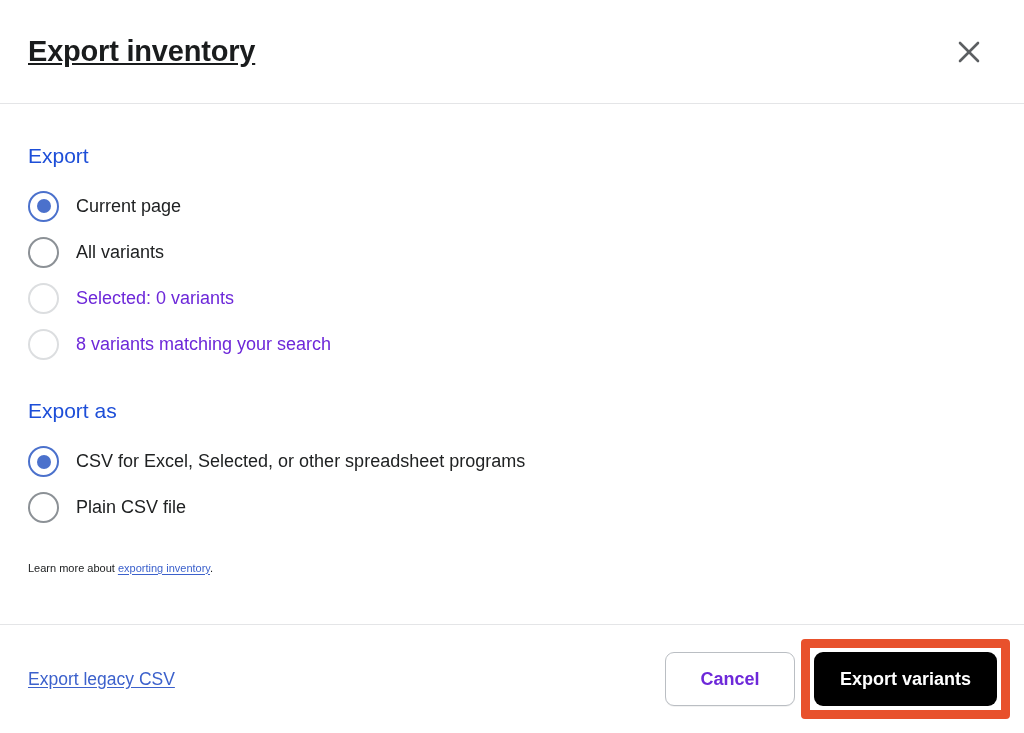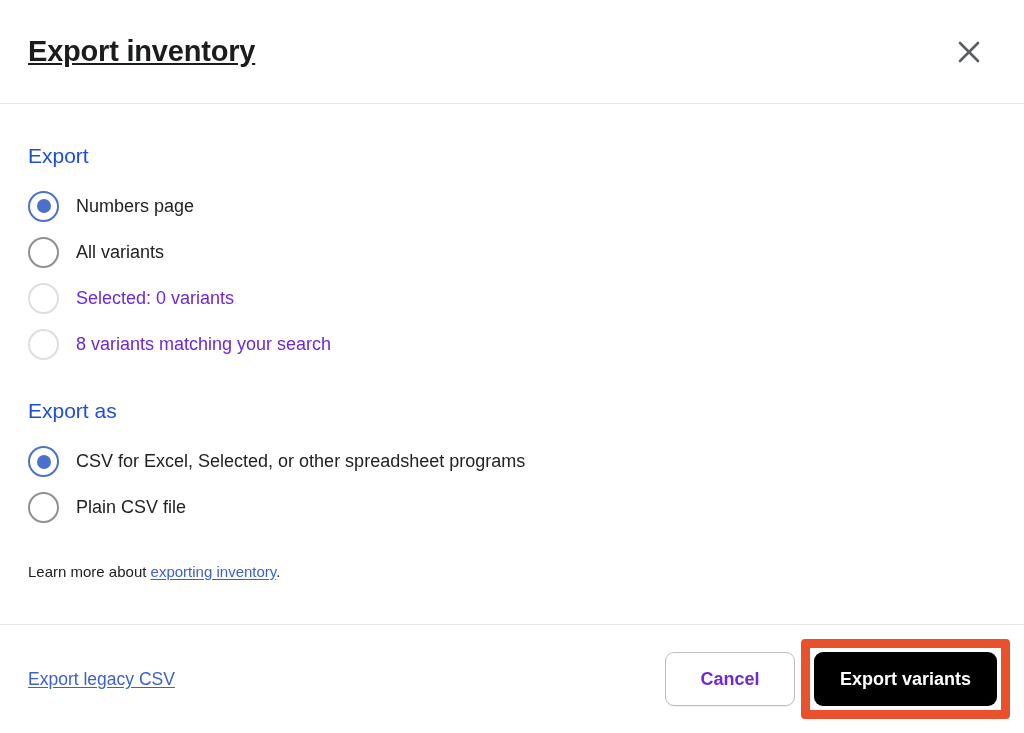--- a/index.html
+++ b/index.html
@@ -114,21 +114,21 @@
     font-size: 18px;
     color: #202223;
     margin-left: 17px;
     line-height: 1.35;
     white-space: nowrap;
   }
   .radio-label.disabled { color: #6d28d9; }
 
   .learn-more {
     margin-top: 30px;
-    font-size: 15px;
+    font-size: 11px;
     color: #202223;
     line-height: 1.4;
   }
   .inline-link {
     color: #3c61cc;
     text-decoration: underline;
     text-underline-offset: 2px;
     cursor: pointer;
   }
 
@@ -209,21 +209,21 @@
       </span>
     </button>
   </div>
 
   <div class="modal-body">
 
     <div class="section-label">Export</div>
 
     <div class="radio-row">
       <span class="radio checked"></span>
-      <span class="radio-label">Numbers page</span>
+      <span class="radio-label">Current page</span>
     </div>
 
     <div class="radio-row">
       <span class="radio"></span>
       <span class="radio-label">All variants</span>
     </div>
 
     <div class="radio-row disabled">
       <span class="radio disabled"></span>
       <span class="radio-label disabled">Selected: 0 variants</span>

